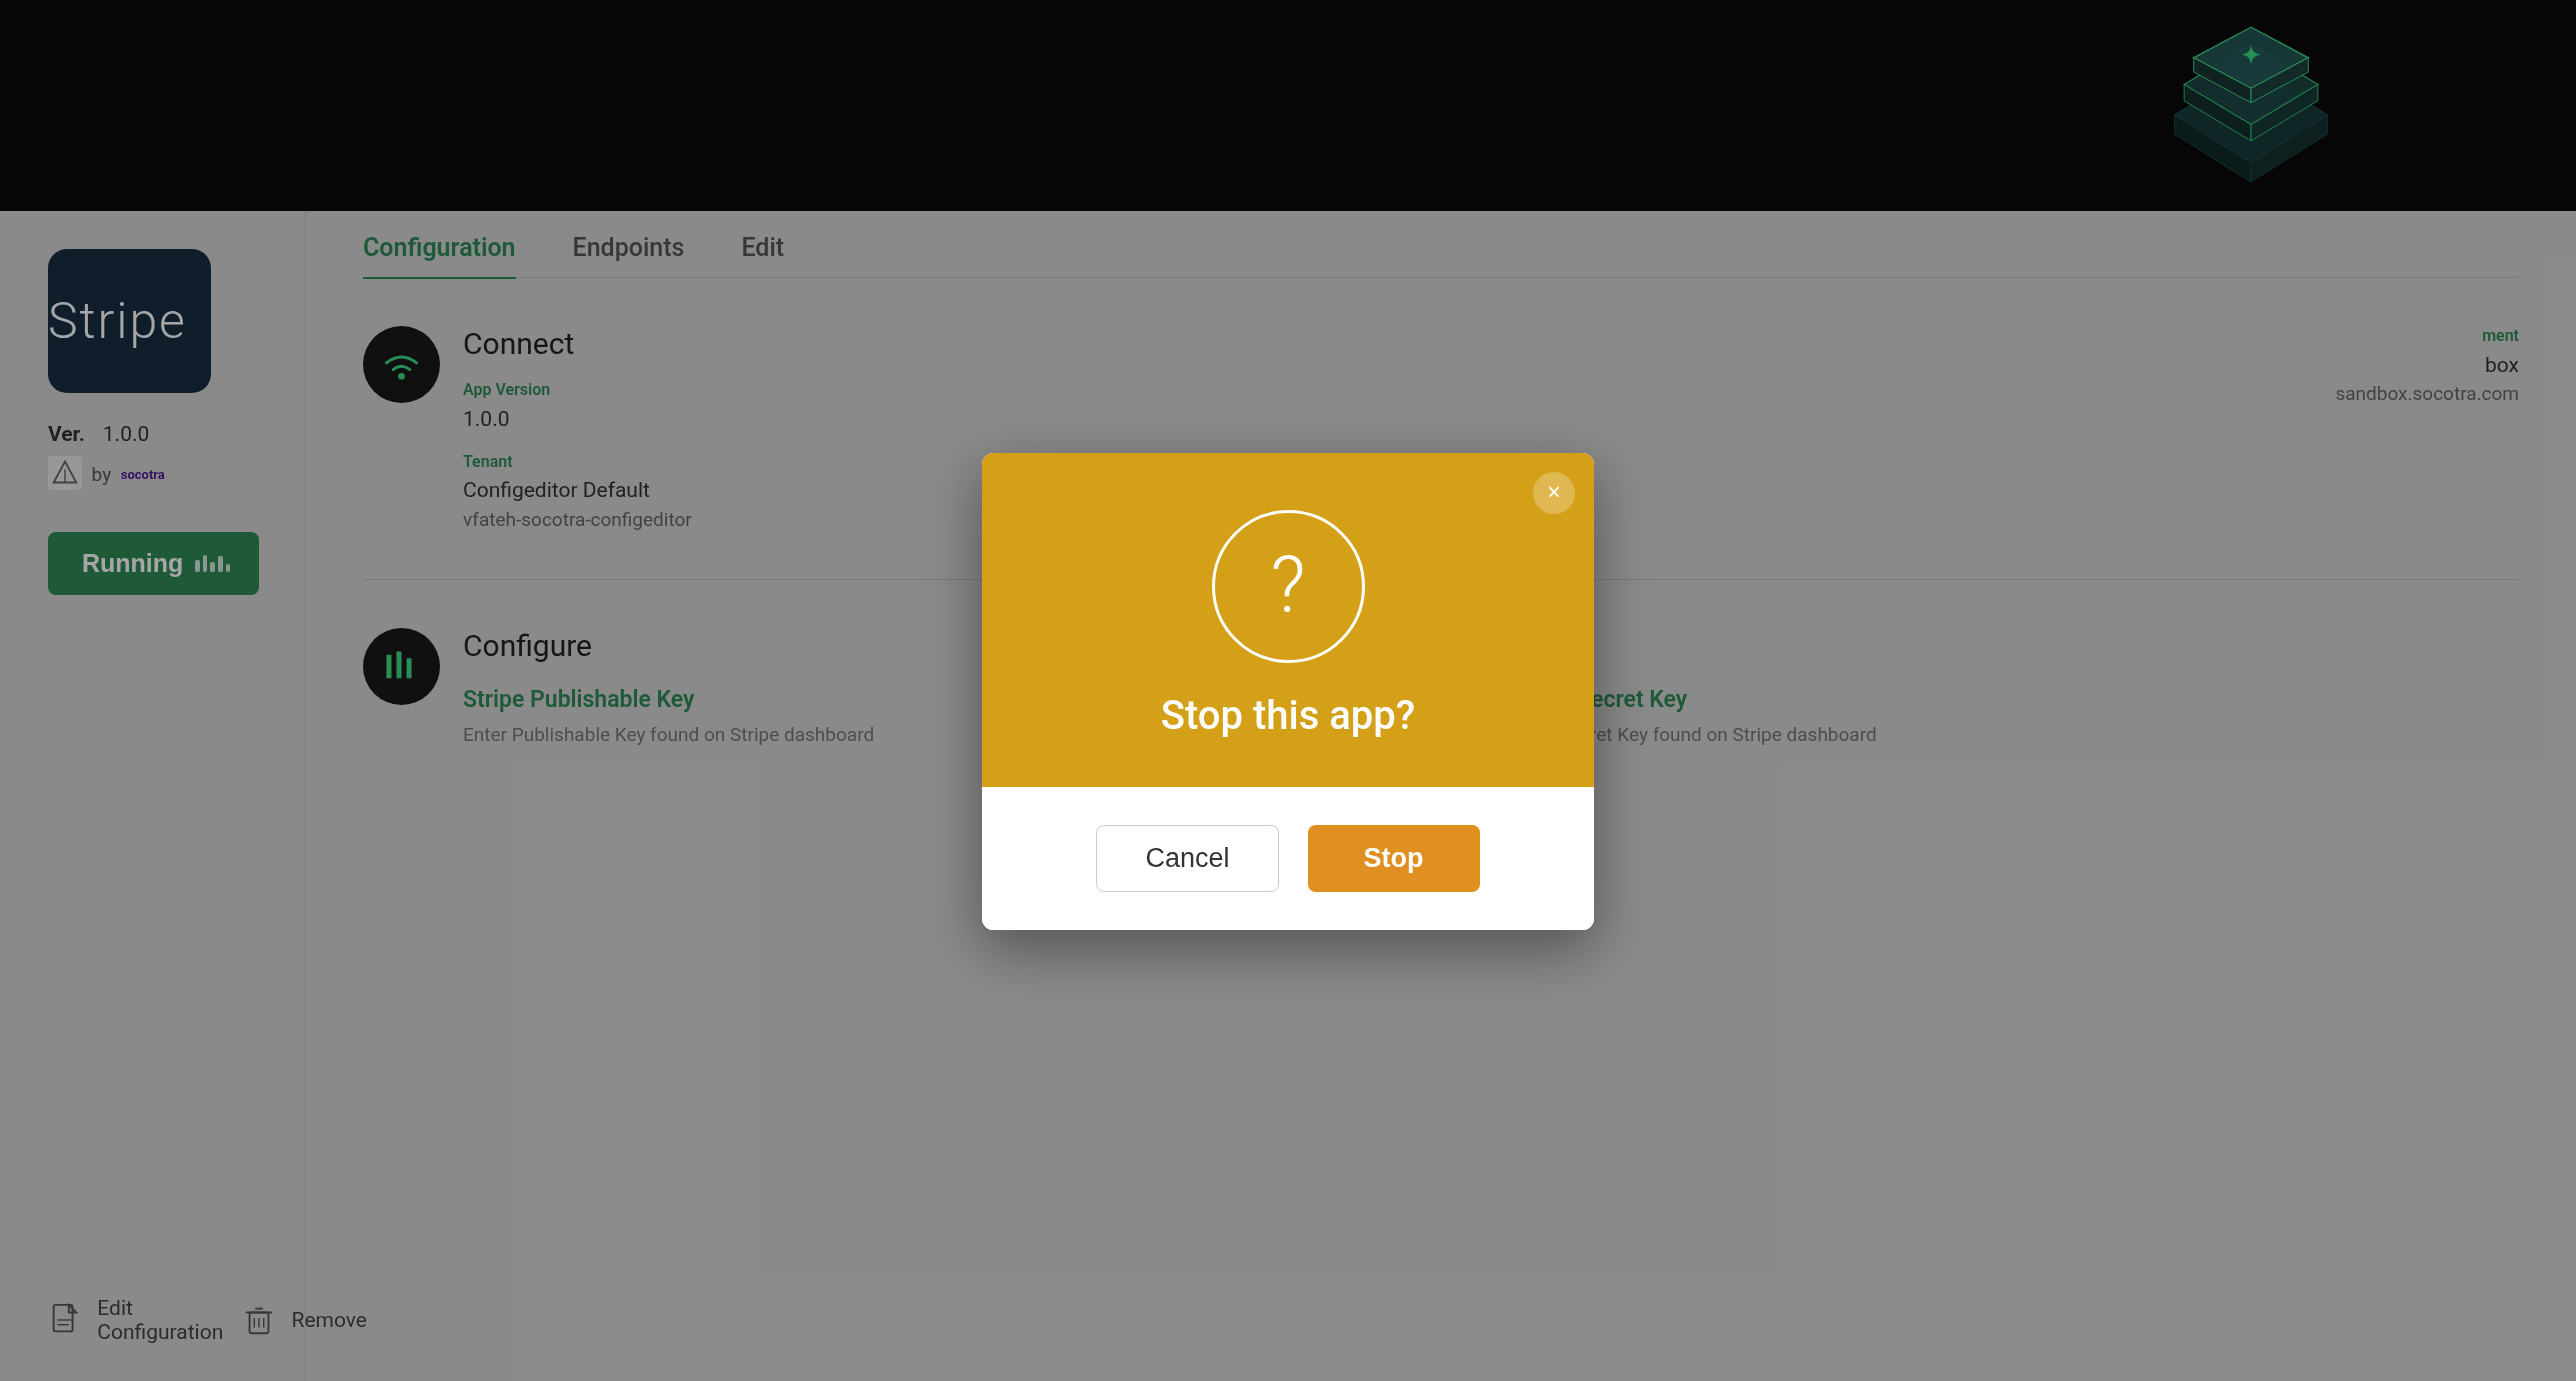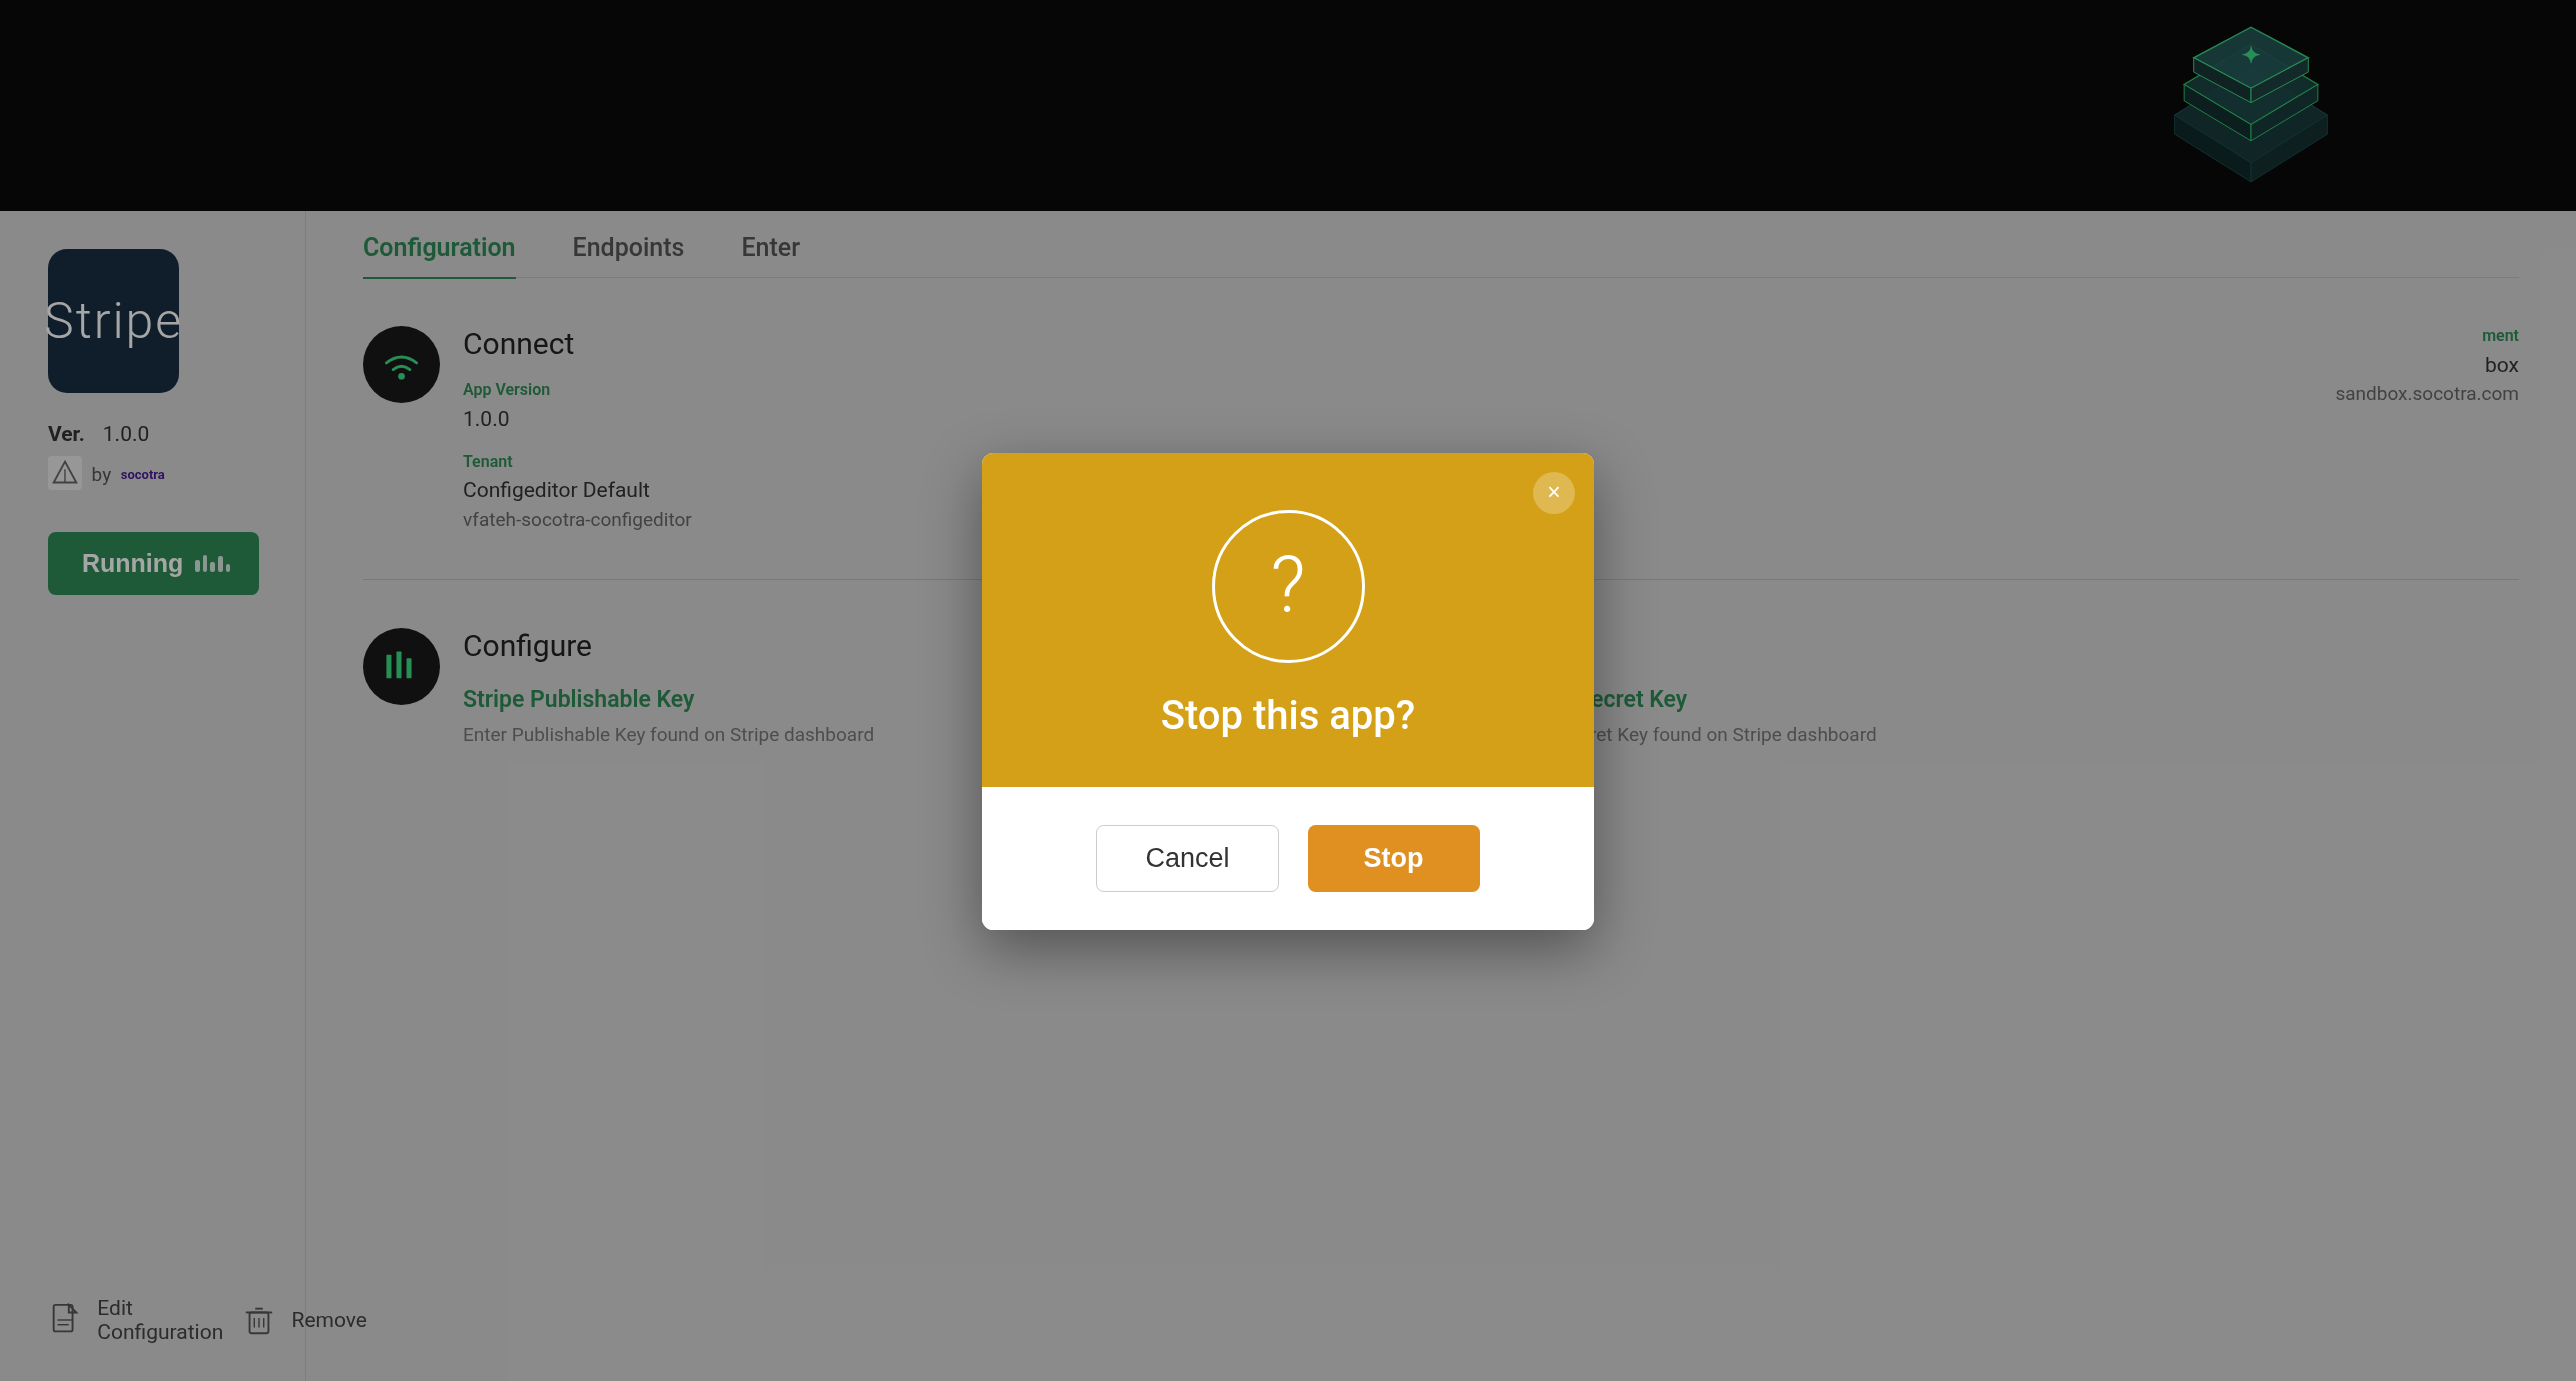--- a/index.html
+++ b/index.html
@@ -45,27 +45,27 @@
       width: 306px;
       min-width: 306px;
       background: #d5d5d5;
       padding: 38px 48px;
       display: flex;
       flex-direction: column;
       border-right: 1px solid #c0c0c0;
     }
 
     .stripe-logo {
-      width: 131px;
+      width: 163px;
       height: 144px;
       background: #1a2e44;
       border-radius: 19px;
       display: flex;
       align-items: center;
-      justify-content: center;
+      justify-content: flex-start;
       margin-bottom: 29px;
     }
 
     .stripe-logo-text {
       color: white;
       font-size: 50px;
       font-weight: 300;
       letter-spacing: 1.9px;
     }
 
@@ -472,21 +472,21 @@
       </div>
     </div>
 
   </div>
 
   <div class="right-content">
 
     <div class="tabs">
       <div class="tab active">Configuration</div>
       <div class="tab">Endpoints</div>
-      <div class="tab">Enter</div>
+      <div class="tab">Edit</div>
     </div>
 
     <div class="section">
       <div class="section-icon">
         <svg viewBox="0 0 80 80" width="67" height="67">
           <circle cx="40" cy="40" r="36" fill="#1a1a1a"></circle>
 
           <path d="M40 54 L40 54" stroke="#3ddc84" stroke-width="5" stroke-linecap="round"></path>
           <path d="M30 46 Q40 38 50 46" fill="none" stroke="#3ddc84" stroke-width="3.5" stroke-linecap="round"></path>
           <path d="M22 38 Q40 24 58 38" fill="none" stroke="#3ddc84" stroke-width="3.5" stroke-linecap="round"></path>

